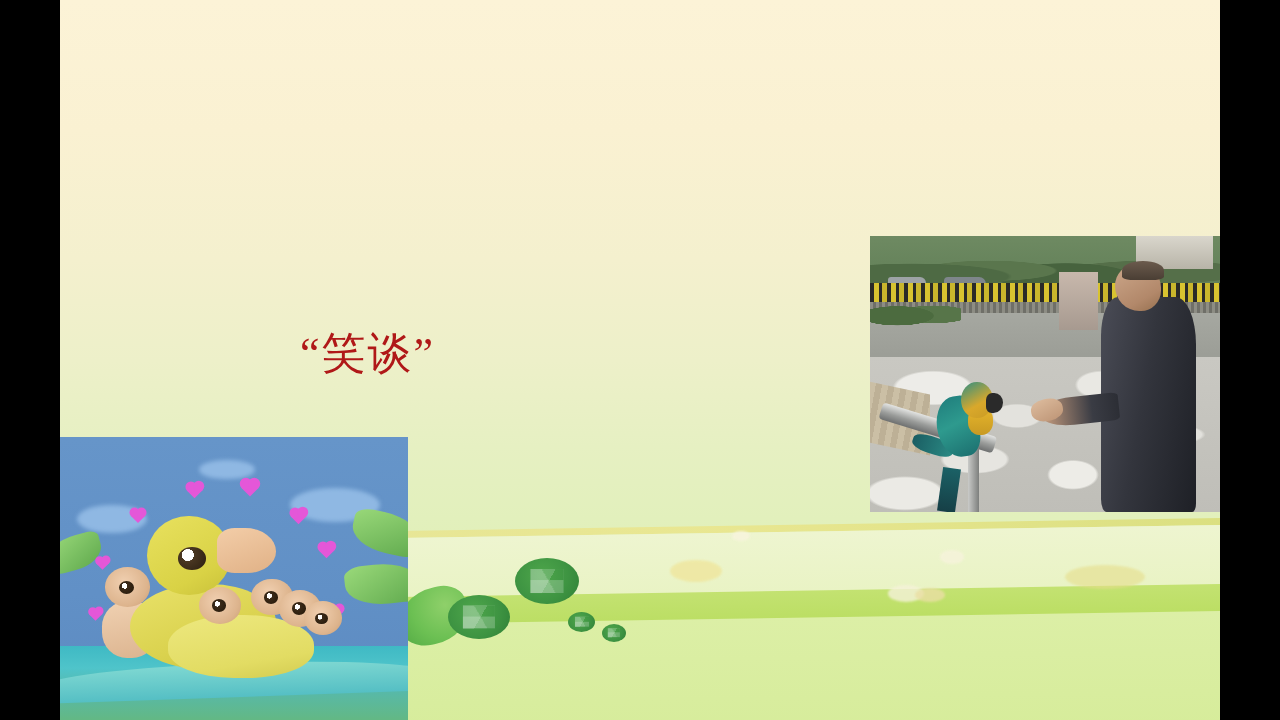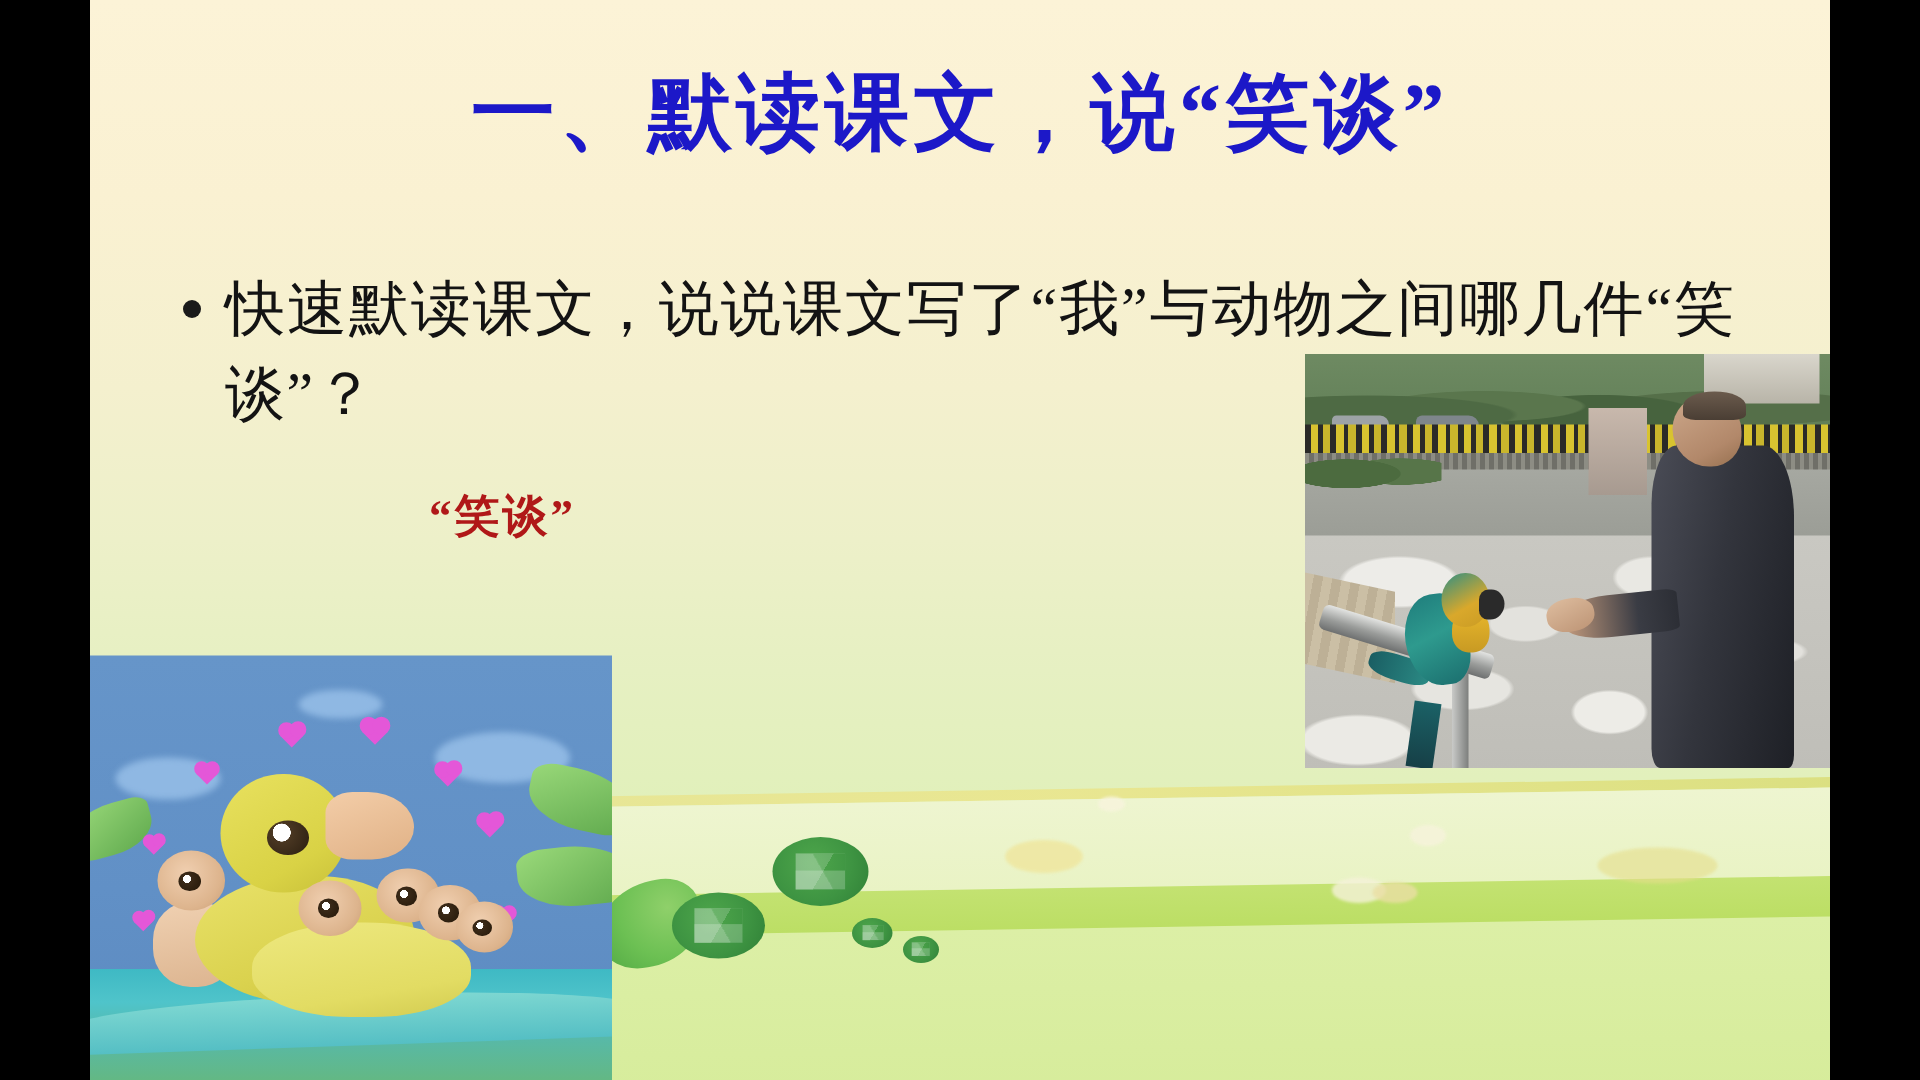--- a/index.html
+++ b/index.html
@@ -146,25 +146,25 @@
     font-family: "Liberation Serif", "DejaVu Serif", serif;
     font-size: 40px;
     line-height: 1.42;
     letter-spacing: 1px;
     text-align: justify;
   }
 
   
   #xiaotan-label {
     position: absolute;
-    left: 226px; top: 324px;
+    left: 240px; top: 324px;
     color: #B01818;
     font-family: "Liberation Serif", "DejaVu Serif", serif;
-    font-weight: 700;
-    font-size: 30px;
+    font-weight: 400;
+    font-size: 44px;
     letter-spacing: 2px;
     white-space: nowrap;
   }
 
   
   #answer-box {
     position: absolute;
     left: 358px; top: 306px;
     width: 348px;
     height: 44px;
@@ -351,26 +351,21 @@
     <div class="pad" id="pad-3"></div>
     <div class="pad" id="pad-4"></div>
 
     <div class="blob" id="blob-y1"></div>
     <div class="blob" id="blob-w1"></div>
     <div class="blob" id="blob-w2"></div>
     <div class="blob" id="blob-w3"></div>
     <div class="blob" id="blob-y2"></div>
     <div class="blob" id="blob-y3"></div>
 
-    <div id="title">一、默读课文，说“笑谈”</div>
-
-    <div id="bullet-block">
-      <div id="bullet-dot"></div>
-      <div id="bullet-text">快速默读课文，说说课文写了“我”与动物之间哪几件“笑谈”？</div>
-    </div>
+
 
     <div id="xiaotan-label">“笑谈”</div>
 
 
     <div id="parrot-photo">
       <div id="ph-sky"></div>
       <div id="ph-trees"></div>
       <div id="ph-building"></div>
       <div id="ph-road"></div>
       <div id="ph-car1"></div>

